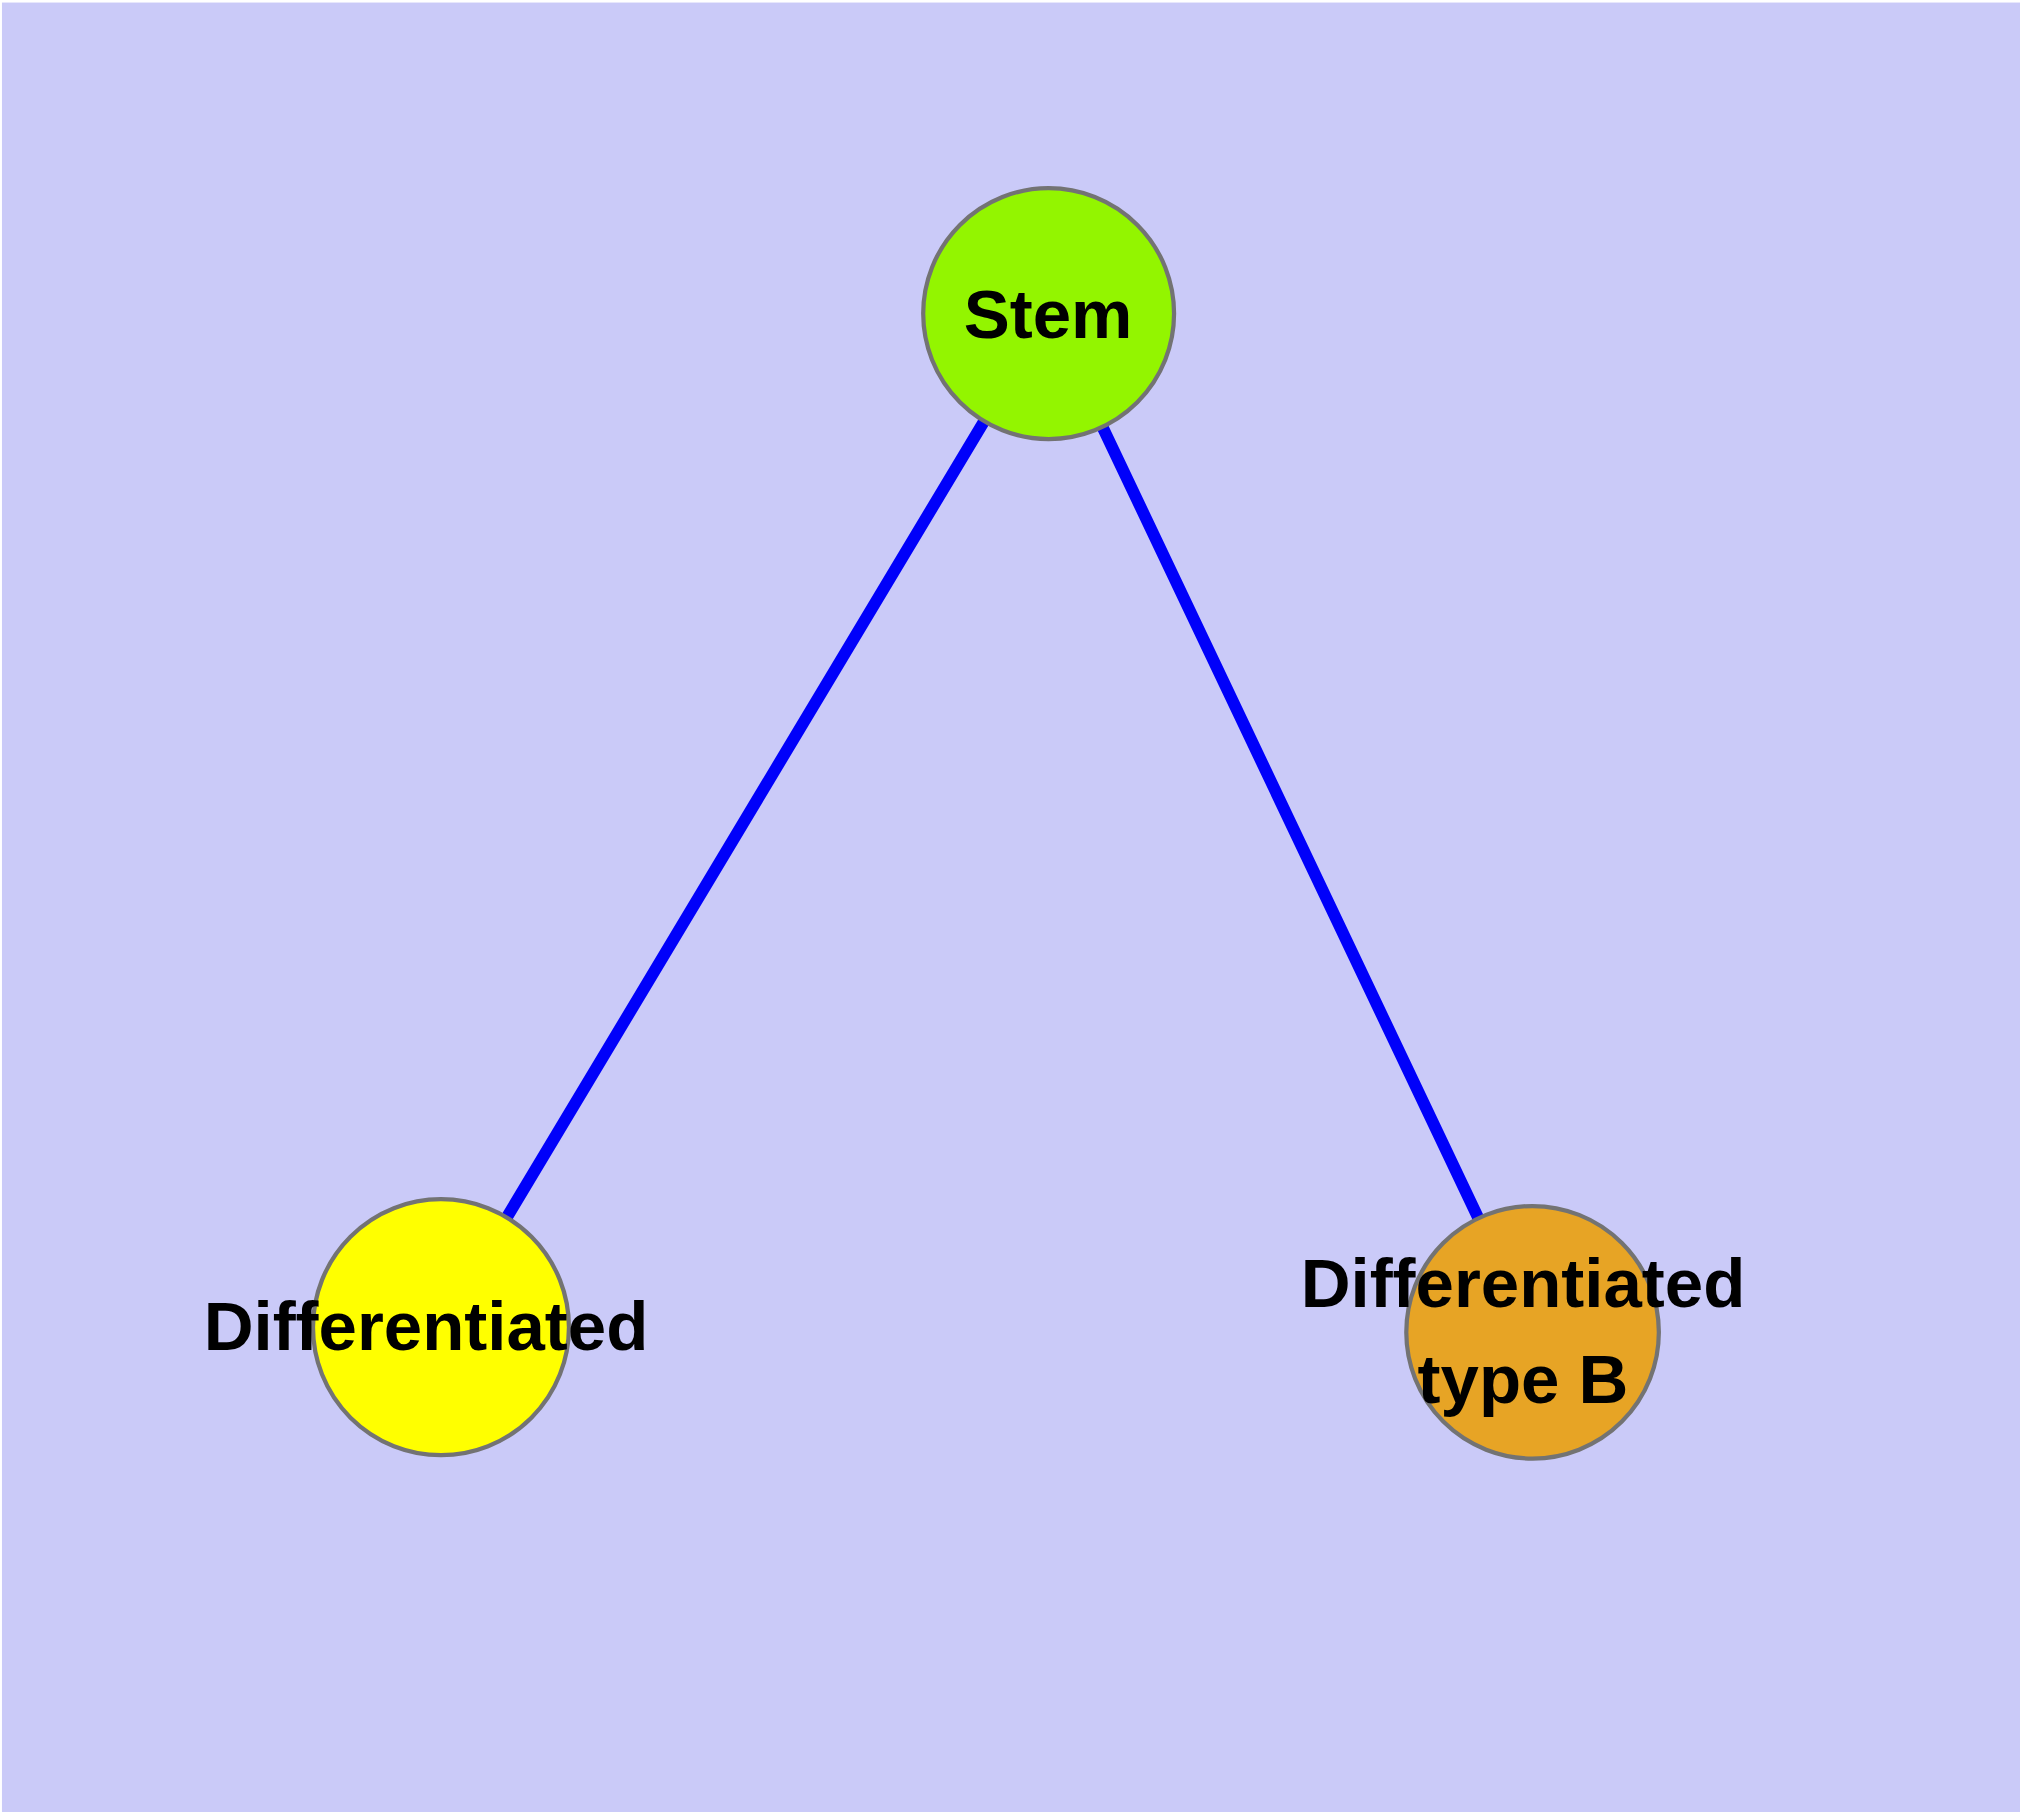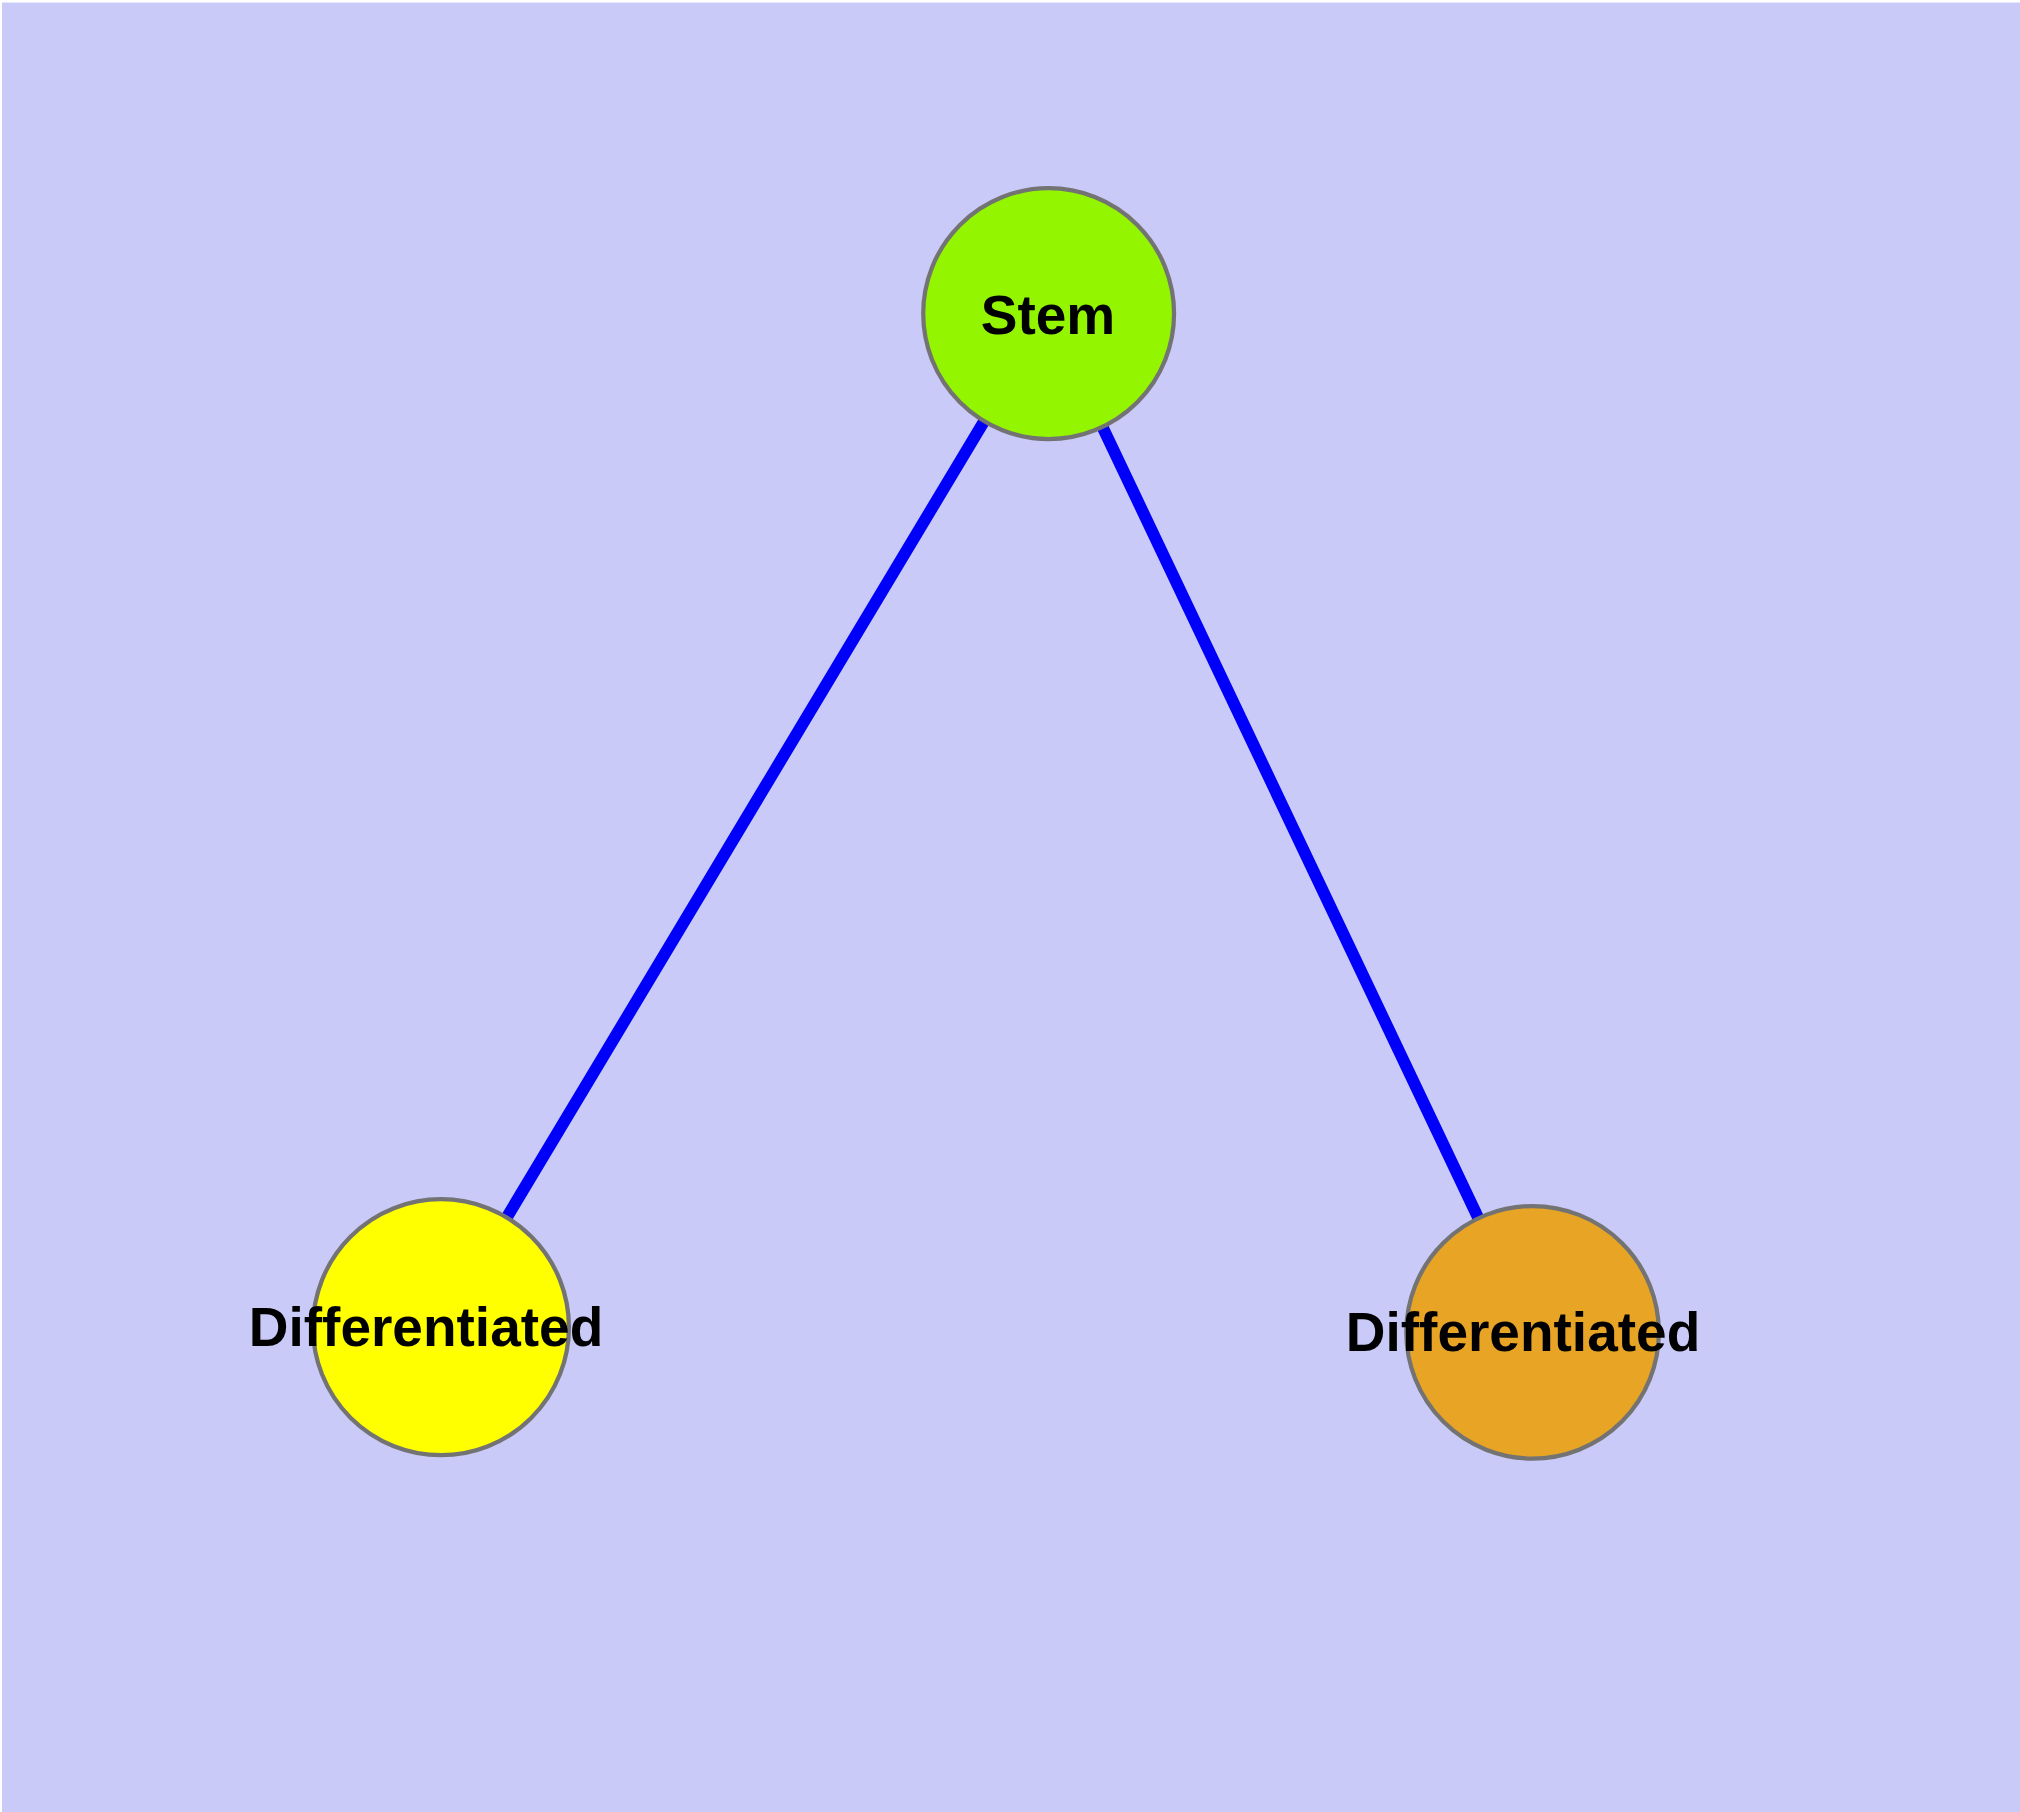--- a/index.html
+++ b/index.html
@@ -27,21 +27,21 @@
     stroke-linecap: round;
   }
   .graph-node {
     stroke-width: 5px;
   }
   .node-label {
     position: absolute;
     transform: translate(-50%, -50%);
     text-align: center;
     font-weight: 700;
-    font-size: 55px;
+    font-size: 69px;
     line-height: 96px;
     color: #000000;
     white-space: nowrap;
     font-family: "Liberation Sans", sans-serif;
   }
 </style>
 </head>
 <body>
 
 <div class="stage">
@@ -62,15 +62,16 @@
   <div class="node-label" style="left:1048px; top:315px;">
     <div>Stem</div>
   </div>
 
   <div class="node-label" style="left:426px; top:1327px;">
     <div>Differentiated</div>
   </div>
 
   <div class="node-label" style="left:1523px; top:1332px;">
     <div>Differentiated</div>
+    <div>type B</div>
   </div>
 </div>
 
 
 </body></html>

